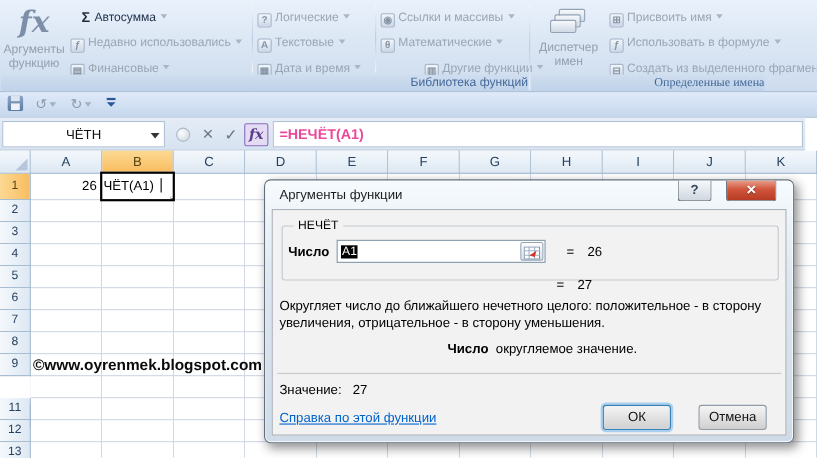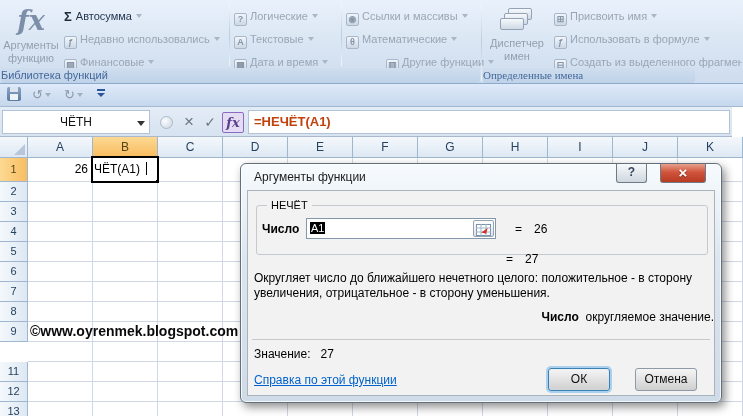--- a/index.html
+++ b/index.html
@@ -5,30 +5,30 @@
   * { box-sizing: border-box; margin: 0; padding: 0; }
   html,body { width:743px; height:416px; overflow:hidden;
     font-family:"Liberation Sans", sans-serif; background:#fff; }
   .abs { position:absolute; }
 
   
   #ribbon { left:0; top:0; width:743px; height:84px;
     background:linear-gradient(#e9f1fb, #d9e5f3 55%, #cddcee);
     border-bottom:1px solid #8ea9c9; }
   .rgroup-label { position:absolute; bottom:0; height:15px; line-height:14px;
-    text-align:left; font-size:11px; color:#44689a;
+    text-align:right; font-size:11px; color:#44689a;
     background:linear-gradient(#cfdeef,#bfd2e8); border-radius:0 0 3px 3px; }
   .bigbtn { position:absolute; top:2px; height:78px; text-align:center;
     border-radius:3px; padding-top:4px; }
   .bigbtn .blabel { font-size:11px; line-height:13px; color:#93a0ae; margin-top:3px; }
   .fx-big { font-family:"DejaVu Serif", serif; font-style:italic; font-weight:bold;
     font-size:27px; color:#7d8fa8; line-height:30px; }
   .sbtn { position:absolute; height:20px; font-size:11px; line-height:20px;
     color:#9aa6b3; white-space:nowrap; }
-  .sbtn.enabled { color:#24364e; }
+  .sbtn.enabled { color:#24364e;margin-left:10px; }
   .sicon { display:inline-block; width:13px; height:13px; margin-right:3px;
     vertical-align:-2px; border:1px solid #a7b6c9; border-radius:2px;
     background:linear-gradient(#f2f6fb,#ccd8e6); color:#8795a6;
     font-size:9px; line-height:11px; text-align:center; font-weight:bold; }
   .sigma { display:inline-block; margin-right:4px; font-size:13px; color:#1d2a3a;
     font-weight:bold; vertical-align:-1px; }
   .caret { display:inline-block; width:0; height:0; margin-left:4px;
     border-left:3px solid transparent; border-right:3px solid transparent;
     border-top:4px solid #aab6c2; vertical-align:2px; }
   .vsep { position:absolute; top:4px; bottom:17px; width:1px;
@@ -70,21 +70,21 @@
   .fbtn { position:absolute; top:6px; width:20px; height:19px; text-align:center;
     font-size:14px; line-height:18px; color:#6b7684; }
   .circle-btn { position:absolute; top:9px; width:13px; height:13px; border-radius:50%;
     border:1px solid #aeb9c8; background:radial-gradient(circle at 35% 35%, #fdfdfe, #c9d3df); }
   .fx-btn { position:absolute; left:222px; top:5px; width:22px; height:21px;
     border:1px solid #8a6bbf; background:#e4dcf2; border-radius:2px;
     font-family:"DejaVu Serif", serif; font-style:italic; font-weight:bold;
     font-size:13px; color:#5b3e8e; text-align:center; line-height:19px; }
   #fx-field { position:absolute; left:248px; top:3px; right:2px; height:24px;
     background:#fff; border:1px solid #b3c3d6; font-size:13px; font-weight:bold;
-    color:#c2410c; line-height:22px; padding-left:5px; }
+    color:#ec4899; line-height:22px; padding-left:5px; }
 
   
   #sheet { left:0; top:137px; width:743px; height:279px; background:#fff; }
   .col-h { position:absolute; top:0; height:21px; text-align:center; font-size:12px;
     line-height:20px; color:#27425f;
     background:linear-gradient(#f4f8fc,#dde8f3); border-right:1px solid #9eb6ce;
     border-bottom:1px solid #9eb6ce; }
   .col-h.sel { background:linear-gradient(#fcd993,#f9bd61); color:#584311;
     border-bottom:2px solid #f0a23c; }
   .row-h { position:absolute; left:0; width:28px; text-align:center; font-size:11px;
@@ -134,21 +134,21 @@
     font-size:11px; color:#000; }
   #arg-label { position:absolute; left:14px; top:31px; font-weight:bold; }
   #arg-input { position:absolute; left:58px; top:27px; width:190px; height:21px;
     background:#fff; border:1px solid #8297a9; line-height:19px; padding-left:3px; }
   #arg-input .selval { background:#000; color:#fff; padding:0 1px; font-size:11px; }
   #range-btn { position:absolute; right:1px; top:1px; width:21px; height:17px;
     border:1px solid #96a4b2; border-radius:2px;
     background:linear-gradient(#fdfdfe,#dbe2e9); text-align:center; }
   .eqv { position:absolute; }
   #dlg-desc { position:absolute; left:6px; top:80px; width:447px; line-height:15px; }
-  #dlg-hint { position:absolute; left:0; top:119px; width:100%; text-align:right; }
+  #dlg-hint { position:absolute; left:12px; top:119px; width:100%; text-align:center; }
   #dlg-sep { position:absolute; left:4px; right:4px; top:148px; height:1px; background:#c8c8c8; }
   #dlg-value { position:absolute; left:6px; top:156px; }
   #dlg-link { position:absolute; left:6px; top:182px; color:#0063cc;
     text-decoration:underline; cursor:pointer; }
   .dlg-btn { position:absolute; top:177px; width:62px; height:23px; text-align:center;
     line-height:21px; font-size:12px; color:#111;
     border:1px solid #8e9aa5; border-radius:3px;
     background:linear-gradient(#f5f5f5,#e4e4e4 45%, #cfcfcf); }
   #btn-ok { left:300px; border:1px solid #3c7fb1;
     box-shadow:0 0 0 2px #a9d0ef, inset 0 0 2px #cfe7f8; }

